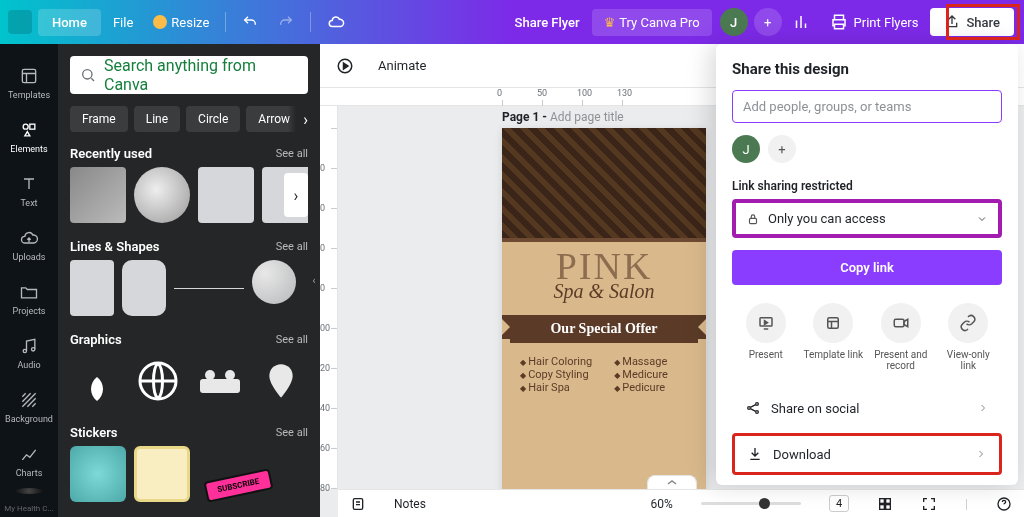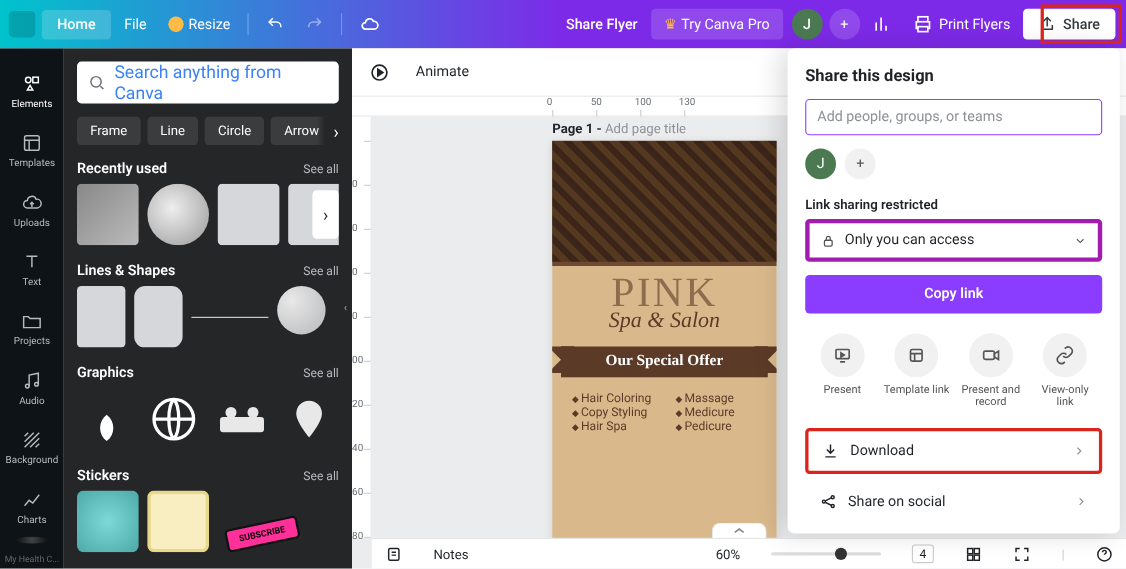--- a/index.html
+++ b/index.html
@@ -22,21 +22,21 @@
 .main { display: flex; height: calc(100% - 44px); }
 
 .leftnav { width: 58px; background: #0e1318; display: flex; flex-direction: column; align-items: center; padding-top: 12px; color: #b6babe; font-size: 9px; }
 .leftnav .nav-item { display:flex; flex-direction:column; align-items:center; gap:4px; padding: 10px 0; cursor:pointer; width:100%; }
 .leftnav .nav-item.active { color:#fff; }
 .leftnav .nav-icon { width:20px; height:20px; }
 .leftnav .spacer { flex:1; }
 .leftnav .bottom-logo { width:28px; height:28px; border-radius:50%; background: radial-gradient(circle,#444,#111); margin-bottom:10px; }
 
 .sidepanel { width: 262px; background: #252627; color:#fff; padding: 12px; overflow:hidden; position:relative; }
-.sidepanel .search-box { background: #fff; border-radius: 4px; height: 38px; display: flex; align-items: center; padding: 0 10px; color:#3b82f6; margin-bottom: 12px; }
+.sidepanel .search-box { background: #fff; border-radius: 4px; height: 38px; display: flex; align-items: center; padding: 0 10px; color:#15803d; margin-bottom: 12px; }
 .sidepanel .search-box svg { margin-right:8px; flex-shrink:0; }
 .sidepanel .chips { display: flex; gap: 6px; overflow: hidden; position:relative; margin-bottom:14px; align-items:center; }
 .sidepanel .chip { background: #3b3c3d; border-radius:4px; padding: 6px 12px; font-size:12px; white-space:nowrap; cursor:pointer; }
 .sidepanel .chip-next { position:absolute; right:0; top:0; bottom:0; width:20px; background: linear-gradient(90deg, transparent, #252627 40%); display:flex; align-items:center; justify-content:flex-end; color:#fff; }
 .sidepanel .section-head { display:flex; justify-content:space-between; align-items:center; margin-bottom:6px; }
 .sidepanel .section-title { font-size:13px; font-weight:600; }
 .sidepanel .see-all { font-size:11px; color:#b6babe; cursor:pointer; }
 .sidepanel .row { display:flex; gap:8px; margin-bottom: 16px; position:relative; overflow:hidden; }
 .sidepanel .thumb { width:56px; height:56px; border-radius:4px; background:#d5d7da; flex-shrink:0; position:relative; }
 .sidepanel .thumb.sq { width:44px; }
@@ -152,47 +152,47 @@
         <path d="M12 3v12M7 8l5-5 5 5"></path>
         <path d="M5 13v6h14v-6"></path>
       </svg>
       <span>Share</span>
     </div>
 </div>
 <div class="share-outline"></div>
 
 <div class="main">
   <div class="leftnav">
+    <div class="nav-item">
+        <svg class="nav-icon" viewBox="0 0 24 24" fill="none" stroke="currentColor" stroke-width="1.6">
+          <rect x="4" y="4" width="16" height="16" rx="2"></rect>
+          <path d="M4 9h16M9 9v11"></path>
+        </svg>
+        <span>Templates</span>
+      </div>
     <div class="nav-item active">
         <svg class="nav-icon" viewBox="0 0 24 24" fill="none" stroke="currentColor" stroke-width="1.6">
           <circle cx="8" cy="8" r="3"></circle>
           <rect x="13" y="5" width="6" height="6"></rect>
           <path d="M7 19l3-5 3 5z"></path>
         </svg>
         <span>Elements</span>
       </div>
     <div class="nav-item">
         <svg class="nav-icon" viewBox="0 0 24 24" fill="none" stroke="currentColor" stroke-width="1.6">
-          <rect x="4" y="4" width="16" height="16" rx="2"></rect>
-          <path d="M4 9h16M9 9v11"></path>
-        </svg>
-        <span>Templates</span>
+          <path d="M6 6h12M12 6v12"></path>
+        </svg>
+        <span>Text</span>
       </div>
     <div class="nav-item">
         <svg class="nav-icon" viewBox="0 0 24 24" fill="none" stroke="currentColor" stroke-width="1.6">
           <path d="M18 18H7a4 4 0 010-8 5 5 0 019.6-1.5A3.5 3.5 0 0118 18z"></path>
           <path d="M12 12v5m-2-3l2-2 2 2"></path>
         </svg>
         <span>Uploads</span>
-      </div>
-    <div class="nav-item">
-        <svg class="nav-icon" viewBox="0 0 24 24" fill="none" stroke="currentColor" stroke-width="1.6">
-          <path d="M6 6h12M12 6v12"></path>
-        </svg>
-        <span>Text</span>
       </div>
     <div class="nav-item">
         <svg class="nav-icon" viewBox="0 0 24 24" fill="none" stroke="currentColor" stroke-width="1.6">
           <path d="M3 7h5l2 2h11v10H3z"></path>
         </svg>
         <span>Projects</span>
       </div>
     <div class="nav-item">
         <svg class="nav-icon" viewBox="0 0 24 24" fill="none" stroke="currentColor" stroke-width="1.6">
           <path d="M9 18V6l10-2v12"></path>
@@ -461,39 +461,39 @@
     <div class="share-opt">
         <div class="circle">
           <svg width="18" height="18" viewBox="0 0 24 24" fill="none" stroke="#555" stroke-width="2">
             <path d="M10 13a5 5 0 007 0l3-3a5 5 0 00-7-7l-1 1"></path>
             <path d="M14 11a5 5 0 00-7 0l-3 3a5 5 0 007 7l1-1"></path>
           </svg>
         </div>
         <span>View-only link</span>
       </div>
   </div>
-  <div class="list-item highlight">
-    <div class="li-left">
-        <svg width="16" height="16" viewBox="0 0 24 24" fill="none" stroke="#1f2328" stroke-width="2">
-          <path d="M12 3v12M7 10l5 5 5-5"></path>
-          <path d="M5 20h14"></path>
-        </svg>
-        <span>Download</span>
-      </div>
-    <svg width="12" height="12" viewBox="0 0 24 24" fill="none" stroke="#888" stroke-width="2">
-        <path d="M9 6l6 6-6 6"></path>
-      </svg>
-  </div>
   <div class="list-item">
     <div class="li-left">
         <svg width="16" height="16" viewBox="0 0 24 24" fill="none" stroke="#1f2328" stroke-width="2">
           <circle cx="6" cy="12" r="2"></circle>
           <circle cx="18" cy="6" r="2"></circle>
           <circle cx="18" cy="18" r="2"></circle>
           <path d="M8 11l8-4M8 13l8 4"></path>
         </svg>
         <span>Share on social</span>
       </div>
     <svg width="12" height="12" viewBox="0 0 24 24" fill="none" stroke="#888" stroke-width="2">
         <path d="M9 6l6 6-6 6"></path>
       </svg>
   </div>
+  <div class="list-item highlight">
+    <div class="li-left">
+        <svg width="16" height="16" viewBox="0 0 24 24" fill="none" stroke="#1f2328" stroke-width="2">
+          <path d="M12 3v12M7 10l5 5 5-5"></path>
+          <path d="M5 20h14"></path>
+        </svg>
+        <span>Download</span>
+      </div>
+    <svg width="12" height="12" viewBox="0 0 24 24" fill="none" stroke="#888" stroke-width="2">
+        <path d="M9 6l6 6-6 6"></path>
+      </svg>
+  </div>
 </div>
 
 </body></html>

